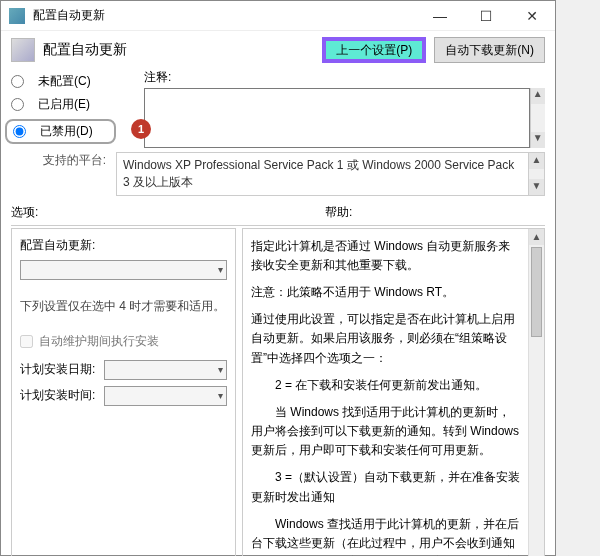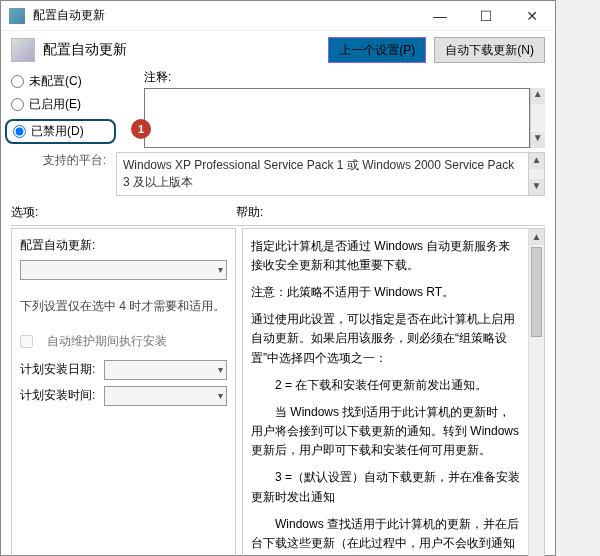--- a/index.html
+++ b/index.html
@@ -7,54 +7,54 @@
   .window { width: 556px; height: 556px; background: #fff; border: 1px solid #888; position: relative; display: flex; flex-direction: column; }
   .titlebar { height: 30px; background: #fff; display: flex; align-items: center; padding: 0 0 0 8px; border-bottom: 1px solid #eee; }
   .titlebar .icon { width: 16px; height: 16px; background: linear-gradient(135deg,#6ab,#48a); margin-right: 8px; }
   .titlebar .title { flex: 1; }
   .winbtns { display: flex; }
   .winbtn { width: 46px; height: 30px; display:flex; align-items:center; justify-content:center; font-size:14px; color:#333; }
   .header-row { display:flex; align-items:center; padding: 6px 10px 2px 10px; gap: 8px; }
   .header-row .hdr-icon { width:24px; height:24px; background:linear-gradient(135deg,#ddd,#aac); border:1px solid #bbb;}
   .header-row .hdr-title { flex:1; font-size:14px; }
   .navbtn { height:26px; padding: 0 10px; background:#e1e1e1; border:1px solid #adadad; font-size:12px; display:flex;align-items:center;}
-  .navbtn.primary { border:1px solid #8b5cf6; background:#0369a1;}
+  .navbtn.primary { border:4px solid #8b5cf6; background:#5eead4;}
   .body { flex:1; display:flex; flex-direction:column; padding: 4px 10px 0 10px; position:relative; }
   .row-radio-comment { display:flex; gap:8px; }
   .radios { display:flex; flex-direction:column; gap:6px; padding-top:4px; width:105px; }
-  .radio { display:flex; align-items:center; gap:5px; }
+  .radio { display:flex; align-items:center; gap:14px; }
   .radio input { width:13px;height:13px;}
-  .disabled-box { border:2px solid #0c4a6e; border-radius:8px; padding:2px 6px; display:flex; align-items:center; gap:6px; margin-left:-6px;}
+  .disabled-box { border:2px solid #a3a3a3; border-radius:8px; padding:2px 6px; display:flex; align-items:center; gap:6px; margin-left:-6px;}
   .comment-col { flex:1; display:flex; flex-direction:column;padding-left:20px; }
   .comment-label { margin-bottom:2px; }
   .comment-area { width:100%; height:60px; border:1px solid #7a7a7a; resize:none; font-family:inherit; font-size:12px; }
   .scroll-dummy { width:16px; background:#f0f0f0; border-left:1px solid #ccc; display:flex; flex-direction:column; justify-content:space-between; }
   .scroll-arrow { height:16px; text-align:center; font-size:10px; color:#555; background:#e5e5e5;}
   .badge { width:20px;height:20px;border-radius:50%; background:#c0392b; color:#fff; display:flex;align-items:center;justify-content:center; font-size:11px; font-weight:bold; }
   .badge.b1 { position:absolute; left:130px; top:54px; }
   .support-row { display:flex; gap:8px; margin-top:4px;justify-content:center; }
   .support-label { width:97px; text-align:right; padding-right:2px; color:#555;}
   .support-text { flex:1; border:1px solid #ccc; padding:4px 20px 4px 6px; min-height:40px; position:relative; color:#333; line-height:1.4;}
   .support-text .scroll-r { position:absolute; right:0; top:0; bottom:0; width:16px; background:#f0f0f0; border-left:1px solid #ccc; display:flex;flex-direction:column;justify-content:space-between;}
-  .columns-hdr { display:flex; margin-top:6px; }
+  .columns-hdr { display:flex; margin-top:6px;gap:47px; }
   .col-left-hdr { width:225px; padding:2px 0;}
-  .col-right-hdr { flex:1; padding:2px 0;}
+  .col-right-hdr { flex:1; padding:2px 0;margin-left:42px;}
   .divider-h { border-top:1px solid #ccc; margin:2px 0 2px 0;}
   .columns { display:flex; flex:1; min-height:0;}
   .col-left { width:225px; border:1px solid #ccc; padding:8px; overflow:auto; position:relative;}
   .col-gap { width:6px; }
   .col-right { flex:1; border:1px solid #ccc; padding:8px 22px 8px 8px; overflow:auto; position:relative; line-height:1.6;}
   .col-right p { margin-bottom:8px; text-indent:0; }
   .col-right .scroll-r { position:absolute; right:0; top:0; bottom:0; width:16px; background:#f0f0f0; border-left:1px solid #ddd; display:flex;flex-direction:column;}
   .scroll-thumb { background:#cdcdcd; border:1px solid #aaa; }
   .field-row { display:flex; align-items:center; gap:6px; margin-bottom:6px; }
   .drop { flex:1; height:20px; border:1px solid #999; background:#f5f5f5; display:flex; align-items:center; justify-content:flex-end; padding:0 3px;}
   .drop .chev { font-size:10px; color:#555;}
   .note { color:#444; margin:18px 0;}
-  .checkbox-row { display:flex; align-items:center; gap:14px; color:#777; margin:4px 0 10px 0;}
+  .checkbox-row { display:flex; align-items:center; gap:6px; color:#777; margin:4px 0 10px 0;}
 </style>
 </head>
 <body>
 
 <div class="window">
 
   <div class="titlebar">
     <div class="icon"></div>
     <div class="title">配置自动更新</div>
     <div class="winbtns">

